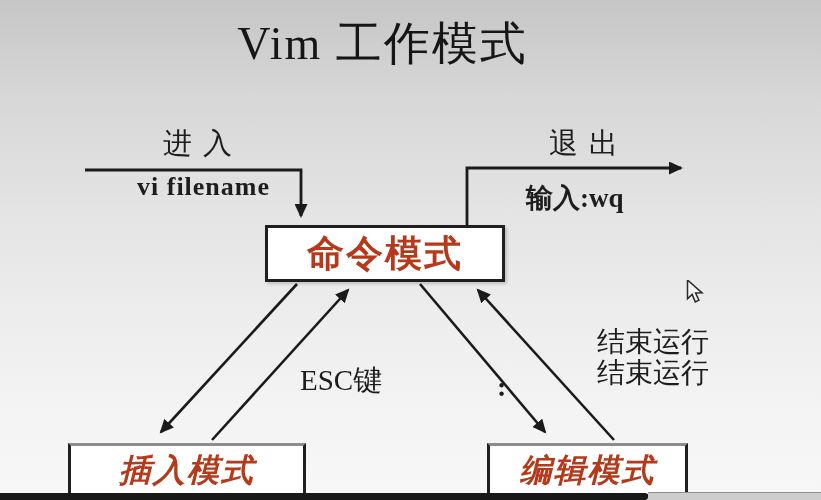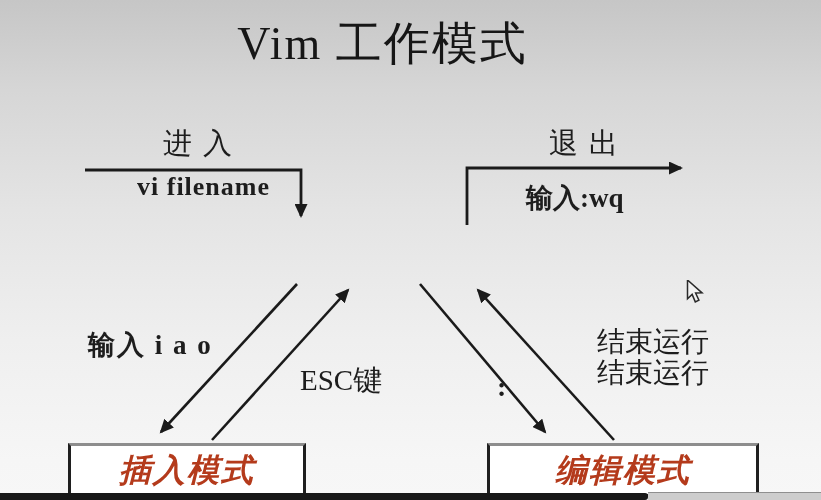--- a/index.html
+++ b/index.html
@@ -21,21 +21,21 @@
     box-sizing:border-box;
     background:#ffffff;
     border:3px solid #1f1f1f;
     display:flex;align-items:center;justify-content:center;
     box-shadow:2px 2px 3px rgba(0,0,0,0.18);
   }
   .node-box.bottom{border-top-color:#8d8d8d;box-shadow:none;font-style:italic;}
   #command-mode-box{left:265px;top:225px;width:240px;height:57px;}
   #command-mode-box .node-label{font-size:37px;}
   #insert-mode-box{left:68px;top:443px;width:238px;height:54px;}
-  #edit-mode-box{left:487px;top:443px;width:272px;height:54px;}
+  #edit-mode-box{left:487px;top:443px;width:201px;height:54px;}
   .node-label{
     color:#b43a1b;font-weight:700;font-size:32px;
     letter-spacing:2px;white-space:nowrap;line-height:1;
   }
   .edge-label{color:#1d1d1d;white-space:nowrap;line-height:1.15;}
   #label-enter{left:163px;top:127px;font-size:29px;letter-spacing:11px;}
   #label-enter-cmd{left:137px;top:172px;font-size:26px;font-weight:700;letter-spacing:1px;}
   #label-exit{left:549px;top:127px;font-size:29px;letter-spacing:11px;}
   #label-exit-cmd{left:526px;top:183px;font-size:27px;font-weight:700;}
   #label-iao{left:88px;top:330px;font-size:27px;font-weight:700;letter-spacing:2px;}
@@ -61,32 +61,34 @@
       </marker>
     </defs>
     <polyline points="85,170 301,170 301,216" fill="none" stroke="#1a1a1a" stroke-width="2.8" marker-end="url(#ah)"></polyline>
     <polyline points="467,225 467,168 681,168" fill="none" stroke="#1a1a1a" stroke-width="2.8" marker-end="url(#ah)"></polyline>
     <line x1="297" y1="284" x2="161" y2="432" stroke="#1a1a1a" stroke-width="2.6" marker-end="url(#ah)"></line>
     <line x1="212" y1="440" x2="348" y2="290" stroke="#1a1a1a" stroke-width="2.6" marker-end="url(#ah)"></line>
     <line x1="420" y1="284" x2="545" y2="432" stroke="#1a1a1a" stroke-width="2.6" marker-end="url(#ah)"></line>
     <line x1="614" y1="440" x2="478" y2="290" stroke="#1a1a1a" stroke-width="2.6" marker-end="url(#ah)"></line>
   </svg>
 
+  <div class="abs node-box" id="command-mode-box">
+    <span class="node-label">命令模式</span>
+  </div>
   <div class="abs node-box bottom" id="insert-mode-box">
     <span class="node-label">插入模式</span>
   </div>
   <div class="abs node-box bottom" id="edit-mode-box">
     <span class="node-label">编辑模式</span>
   </div>
 
   <div class="abs edge-label" id="label-enter">进入</div>
   <div class="abs edge-label" id="label-enter-cmd">vi filename</div>
   <div class="abs edge-label" id="label-exit-cmd">输入:wq</div>
   <div class="abs edge-label" id="label-exit">退出</div>
-  <div class="abs edge-label" id="label-iao">输入 i a o</div>
   <div class="abs edge-label" id="label-esc">ESC键</div>
   <div class="abs edge-label" id="label-colon">:</div>
   <div class="abs edge-label" id="label-edit-note">
     <div>结束运行</div>
     <div>结束运行</div>
   </div>
 
   <svg id="mouse-cursor" class="abs" width="18" height="24" viewBox="0 0 12 16">
     <path d="M1,0 L1,12.5 L4.1,9.6 L6.2,14.6 L8.6,13.5 L6.4,8.7 L10.7,8.6 Z" fill="#f2f2f2" stroke="#2a2a2a" stroke-width="1"></path>
   </svg>

